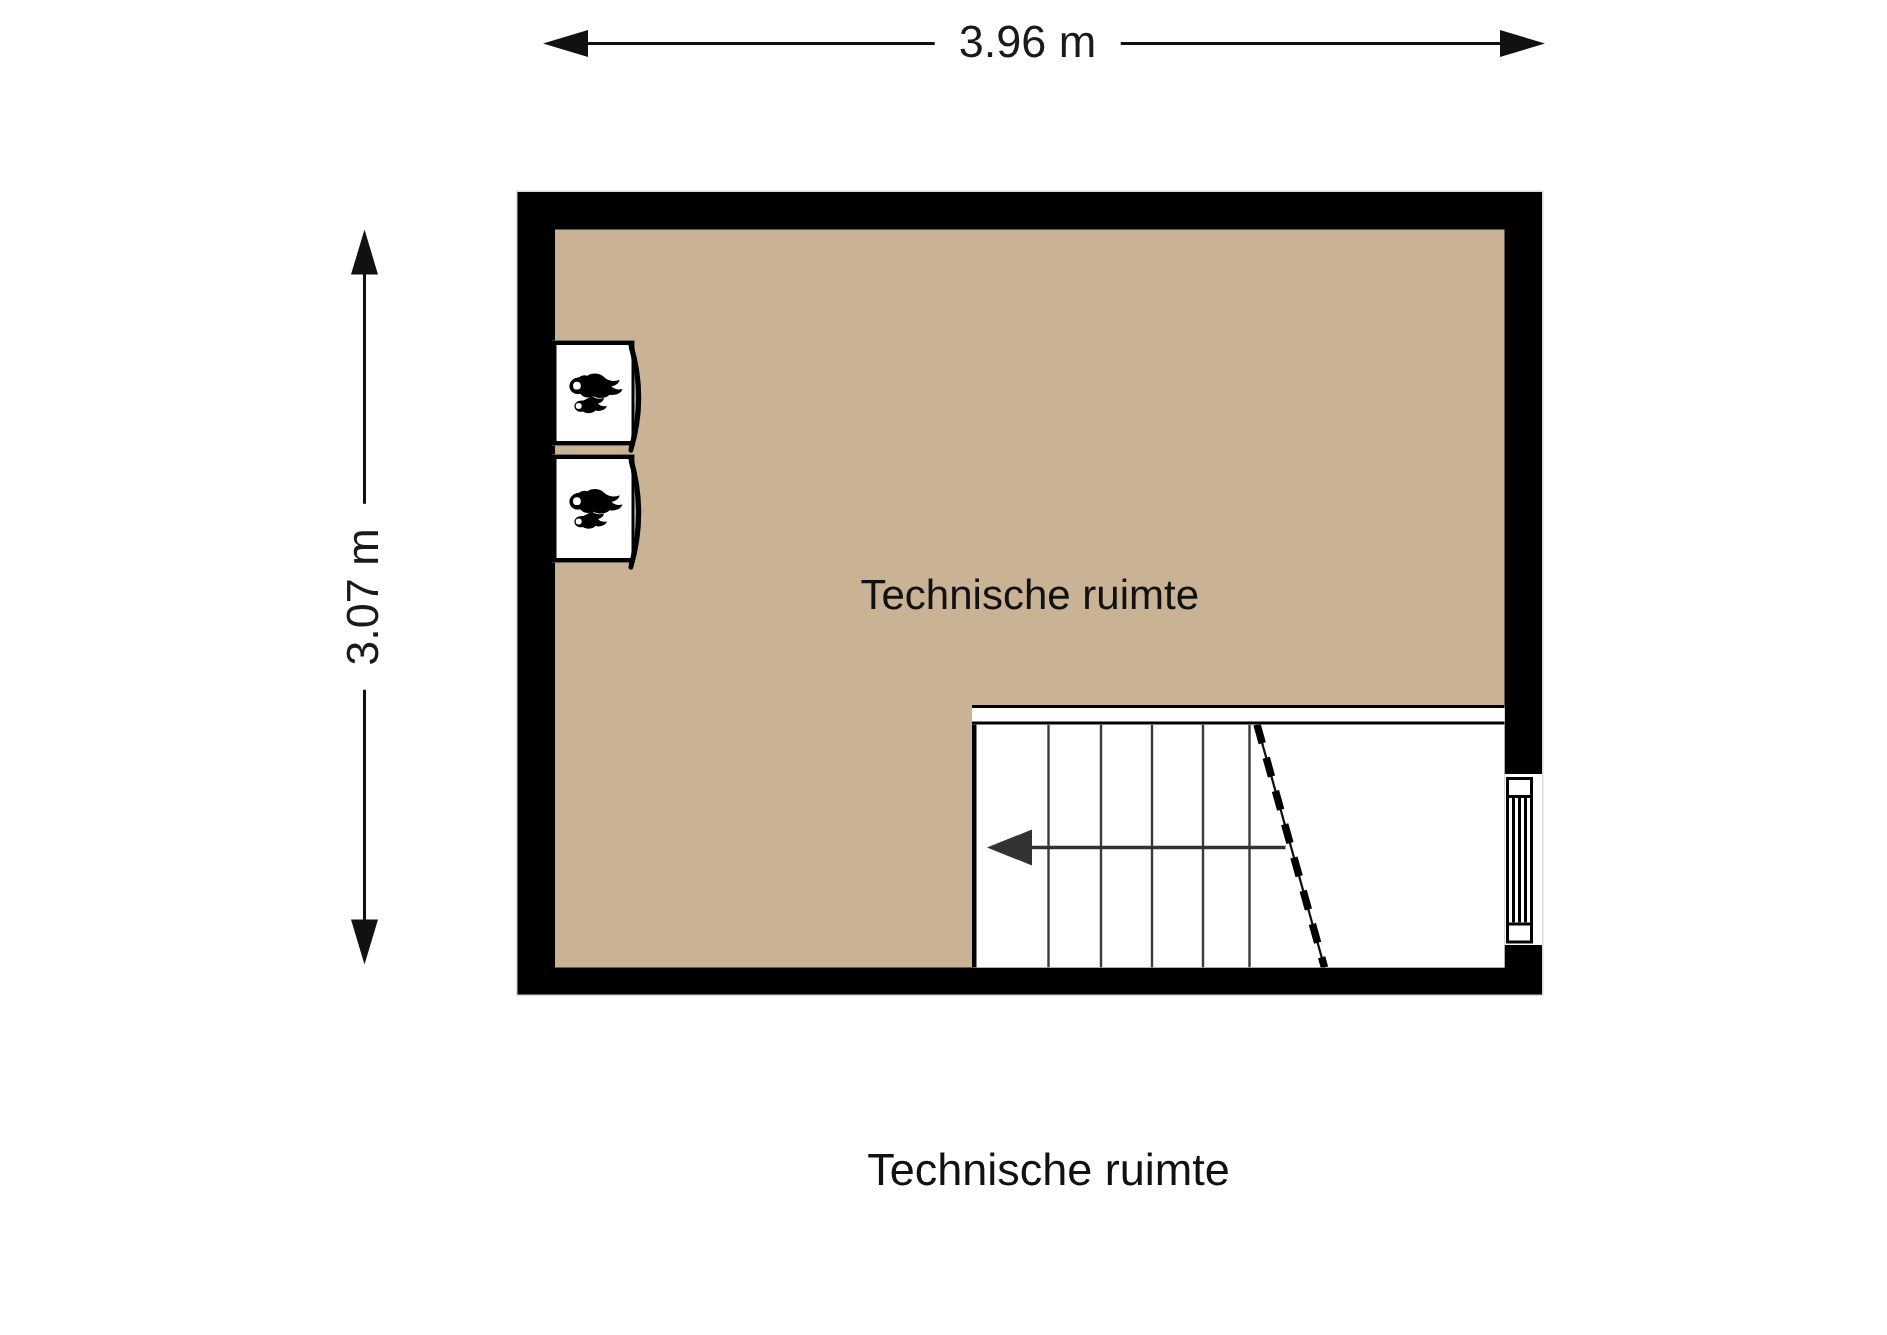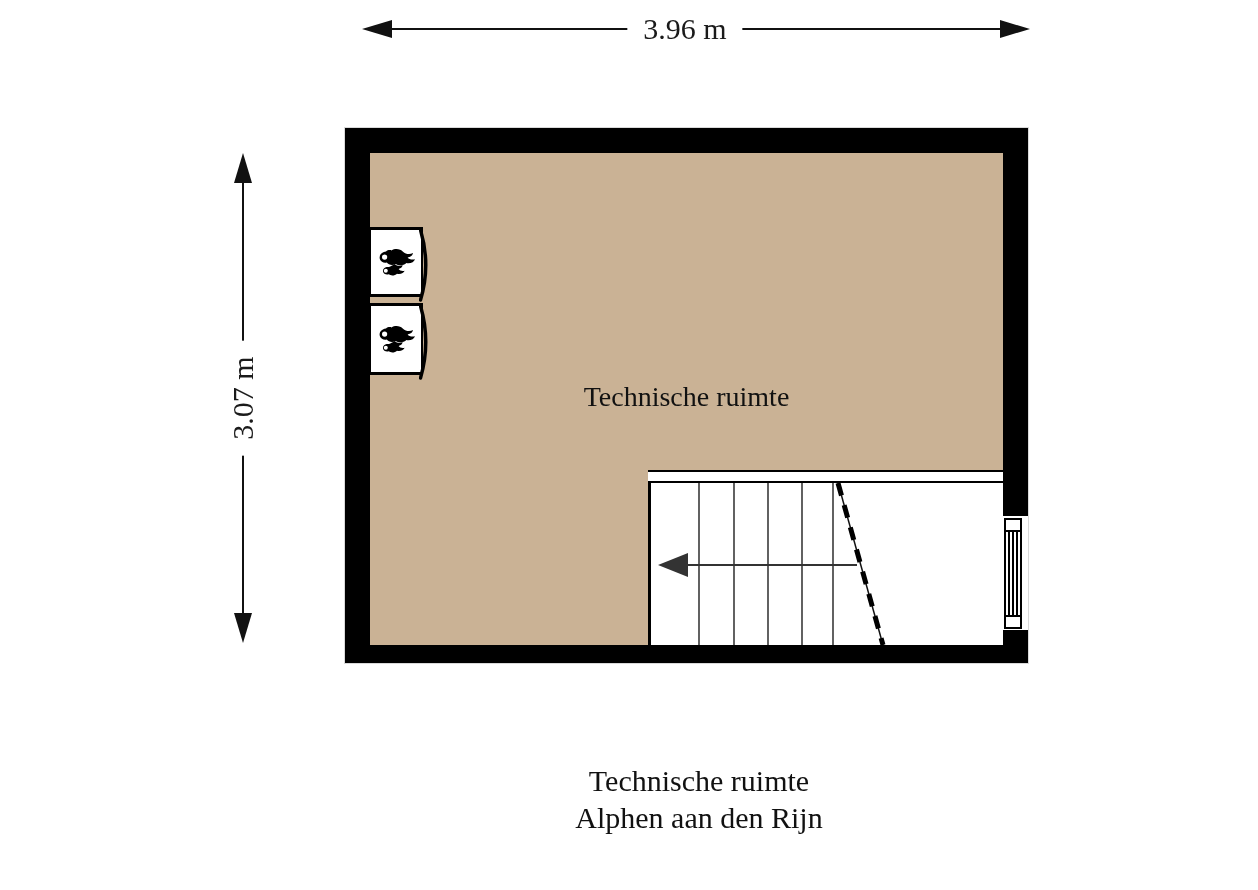--- a/index.html
+++ b/index.html
@@ -1,18 +1,18 @@
 <!DOCTYPE html>
 <html><head>
 <meta charset="utf-8">
 <style>
   html,body{margin:0;padding:0;background:#ffffff;}
   .canvas{
     position:relative;width:1054px;height:890px;background:#ffffff;overflow:hidden;
-    font-family:Liberation Serif, serif;color:#1a1a1a;padding-left:32px;
+    font-family:Liberation Sans, sans-serif;color:#1a1a1a;padding-left:32px;
   }
   
   .dim-h{position:absolute;left:362px;top:15px;width:668px;height:28px;}
   .dim-h .line{position:absolute;left:24px;right:24px;top:50%;height:2.5px;margin-top:-1.25px;background:#111;}
   .dim-v{position:absolute;left:229px;top:153px;width:28px;height:490px;}
   .dim-v .line{position:absolute;top:24px;bottom:24px;left:50%;width:2.5px;margin-left:-1.25px;background:#111;}
   .arr{position:absolute;width:0;height:0;}
   .arr-left{left:0;top:50%;transform:translateY(-50%);border-top:9px solid transparent;border-bottom:9px solid transparent;border-right:30px solid #111;}
   .arr-right{right:0;top:50%;transform:translateY(-50%);border-top:9px solid transparent;border-bottom:9px solid transparent;border-left:30px solid #111;}
   .arr-up{top:0;left:50%;transform:translateX(-50%);border-left:9px solid transparent;border-right:9px solid transparent;border-bottom:30px solid #111;}
@@ -124,16 +124,15 @@
           <div class="pane"></div>
       </div>
       <div class="cap-bottom"></div>
     </div>
   </div>
 
   <div class="room-label">Technische ruimte</div>
 
   <div class="caption">
     <div>Technische ruimte</div>
-    <div>Alphen aan den Rijn</div>
   </div>
 
 </div>
 
 </body></html>

